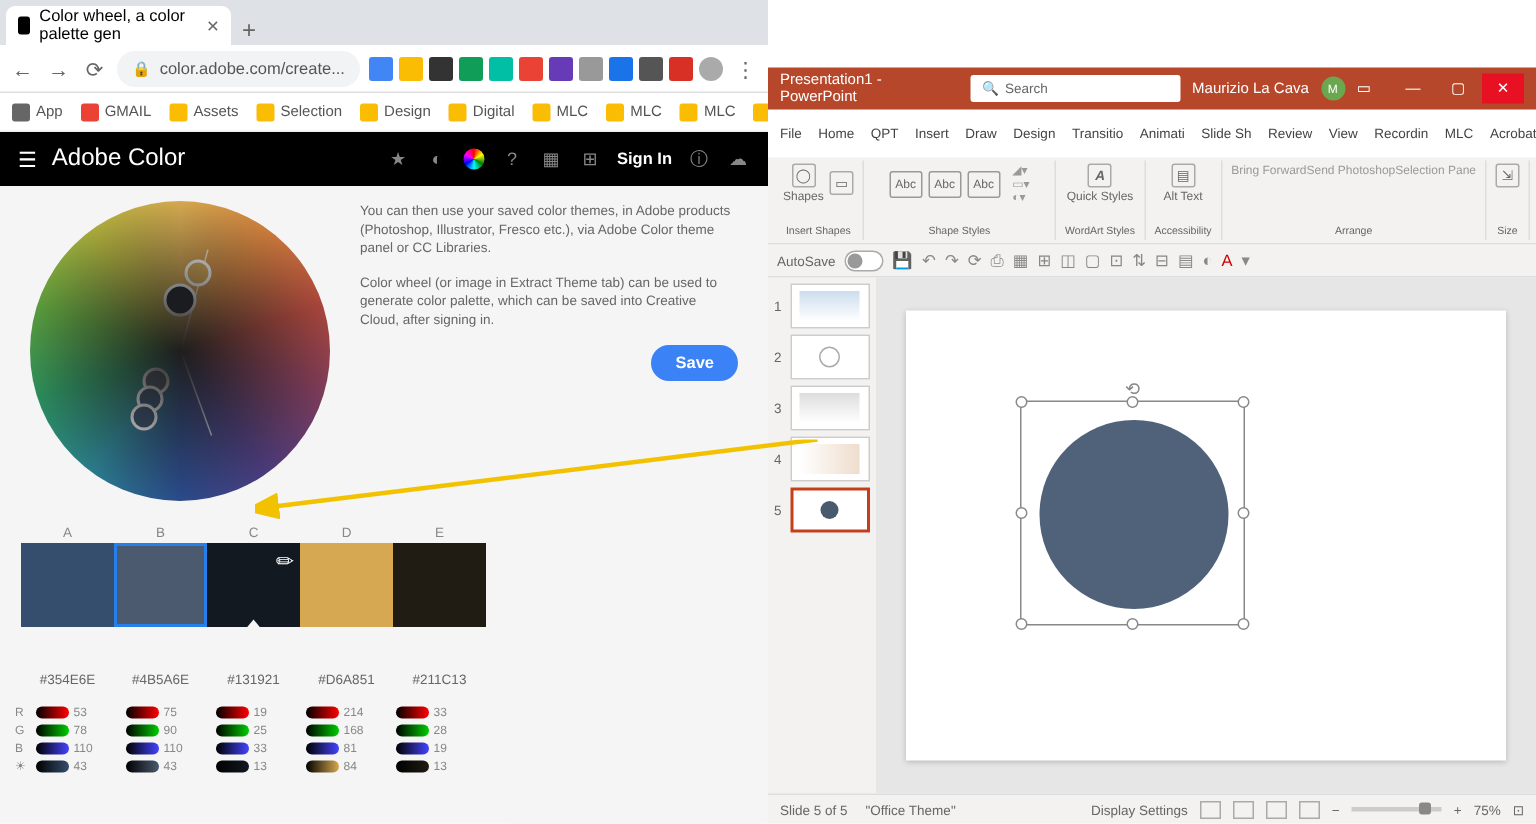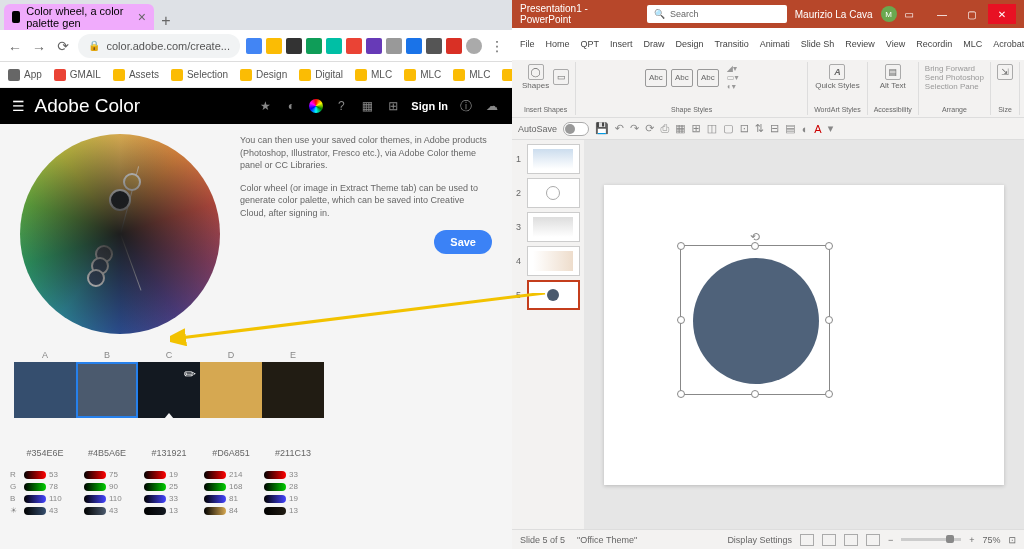--- a/index.html
+++ b/index.html
@@ -1,37 +1,37 @@
 <!DOCTYPE html>
 <html><head>
 <meta charset="utf-8">
 <style>
 * { box-sizing: border-box; margin: 0; padding: 0; font-family: "Segoe UI", Arial, sans-serif; }
 body { width: 1024px; height: 549px; display: flex; background: #f0f0f0; position: relative; overflow: hidden; }
 
 
 .left { width: 512px; height: 100%; display: flex; flex-direction: column; background: #fff; }
 .chrome-tabs { height: 30px; background: #dee1e6; display: flex; align-items: flex-end; padding-left: 4px; }
-.tab { background: #f0abfc; height: 26px; width: 150px; border-radius: 6px 6px 0 0; display: flex; align-items: center; padding: 0 8px; font-size: 11px; gap: 6px; }
+.tab { background: #ffffff; height: 26px; width: 150px; border-radius: 6px 6px 0 0; display: flex; align-items: center; padding: 0 8px; font-size: 11px; gap: 6px; }
 .tab-favicon { width: 12px; height: 12px; background: #000; border-radius: 2px; }
 .tab-close { margin-left: auto; font-size: 14px; color: #666; }
 .new-tab { width: 24px; text-align: center; color: #666; font-size: 16px; }
 .chrome-bar { height: 32px; display: flex; align-items: center; padding: 0 6px; gap: 6px; border-bottom: 1px solid #ddd; }
 .nav-btn { width: 18px; height: 18px; color: #666; display: flex; align-items: center; justify-content: center; font-size: 14px; }
 .url-bar { flex: 1; height: 24px; background: #f1f3f4; border-radius: 12px; display: flex; align-items: center; padding: 0 10px; font-size: 11px; color: #555; gap: 6px; }
 .lock { font-size: 10px; }
 .ext-row { display: flex; gap: 4px; }
 .ext-icon { width: 16px; height: 16px; border-radius: 2px; }
 .chrome-bookmarks { height: 26px; display: flex; align-items: center; padding: 0 8px; gap: 12px; font-size: 10px; color: #555; border-bottom: 1px solid #eee; }
 .bm { display: flex; align-items: center; gap: 4px; }
 .bm-fav { width: 12px; height: 12px; border-radius: 2px; background: #ccc; }
 
 .adobe-header { height: 36px; background: #000; display: flex; align-items: center; padding: 0 12px; color: #fff; gap: 10px; }
 .menu-icon { font-size: 14px; }
-.adobe-title { font-size: 19px; font-weight: 400; }
+.adobe-title { font-size: 16px; font-weight: 400; }
 .adobe-header-right { margin-left: auto; display: flex; align-items: center; gap: 10px; }
 .ah-icon { width: 16px; height: 16px; display: flex; align-items: center; justify-content: center; font-size: 12px; color: #888; }
 .sign-in { font-size: 11px; font-weight: 600; }
 
 .adobe-body { flex: 1; background: #f5f5f5; overflow: hidden; position: relative; }
 .wheel-row { display: flex; padding: 10px 20px; gap: 20px; }
 .wheel-wrap { width: 200px; height: 200px; position: relative; }
 .wheel { width: 200px; height: 200px; border-radius: 50%; background: conic-gradient(#d4a850, #c97a3a, #a8453a, #7a3a5a, #4a3a7a, #2a4a8a, #2a7a8a, #2a8a5a, #5a9a3a, #a8a83a, #d4a850); position: relative; }
 .wheel::after { content: ''; position: absolute; inset: 0; border-radius: 50%; background: radial-gradient(circle, rgba(30,30,30,1) 0%, rgba(0,0,0,0) 70%); }
 .picker-line { position: absolute; left: 50%; top: 50%; width: 1px; height: 70px; background: rgba(255,255,255,0.7); transform-origin: top; transform: rotate(195deg); }
@@ -53,21 +53,21 @@
 .hex-row span { width: 62px; text-align: center; }
 .rgb-grid { padding: 4px 10px; font-size: 8px; color: #888; }
 .rgb-row { display: flex; align-items: center; margin-bottom: 3px; }
 .rgb-label { width: 14px; }
 .rgb-cell { width: 60px; display: flex; align-items: center; gap: 3px; }
 .rgb-chip { width: 22px; height: 8px; border-radius: 4px; }
 .rgb-val { font-size: 8px; }
 
 
 .right { width: 512px; height: 100%; display: flex; flex-direction: column; background: #fff; }
-.ppt-title { height: 28px; background: #b7472a; display: flex; align-items: center; padding: 0 8px; color: #fff; font-size: 10px; gap: 8px; }
+.ppt-title { height: 28px; background: #b7472a; display: flex; align-items: center; padding: 0 8px; color: #fff; font-size: 10px; gap: 8px; margin-top: 45px; }
 .ppt-title-center { flex: 1; }
 .ppt-search { background: #fff; border-radius: 2px; padding: 2px 8px; height: 18px; width: 140px; display: flex; align-items: center; gap: 4px; color: #666; font-size: 9px; }
 .user-badge { background: #6aa84f; width: 16px; height: 16px; border-radius: 50%; display: flex; align-items: center; justify-content: center; font-size: 8px; }
 .win-btns { display: flex; gap: 2px; margin-left: 6px; }
 .win-btn { width: 28px; height: 20px; display: flex; align-items: center; justify-content: center; font-size: 10px; }
 .win-btn.close { background: #e81123; }
 
 .ribbon-tabs { height: 32px; display: flex; align-items: center; padding: 0 4px; font-size: 9px; color: #444; gap: 3px; }
 .rt { padding: 2px 4px; white-space: nowrap; }
 
@@ -425,21 +425,21 @@
       <span class="rgroup-label">WordArt Styles</span>
     </div>
     <div class="rgroup">
       <div class="rg-btn">
         <div class="rg-icon">▤</div>
         <span>Alt Text</span>
       </div>
       <span class="rgroup-label">Accessibility</span>
     </div>
     <div class="rgroup">
-      <div style="display:flex;flex-direction:column;gap:0">
+      <div style="display:flex;gap:0">
         <span class="rg-line">Bring Forward</span>
         <span class="rg-line">Send Photoshop</span>
         <span class="rg-line">Selection Pane</span>
       </div>
       <span class="rgroup-label">Arrange</span>
     </div>
     <div class="rgroup">
       <div class="rg-btn">
           <div class="rg-icon">⇲</div>
         </div>

